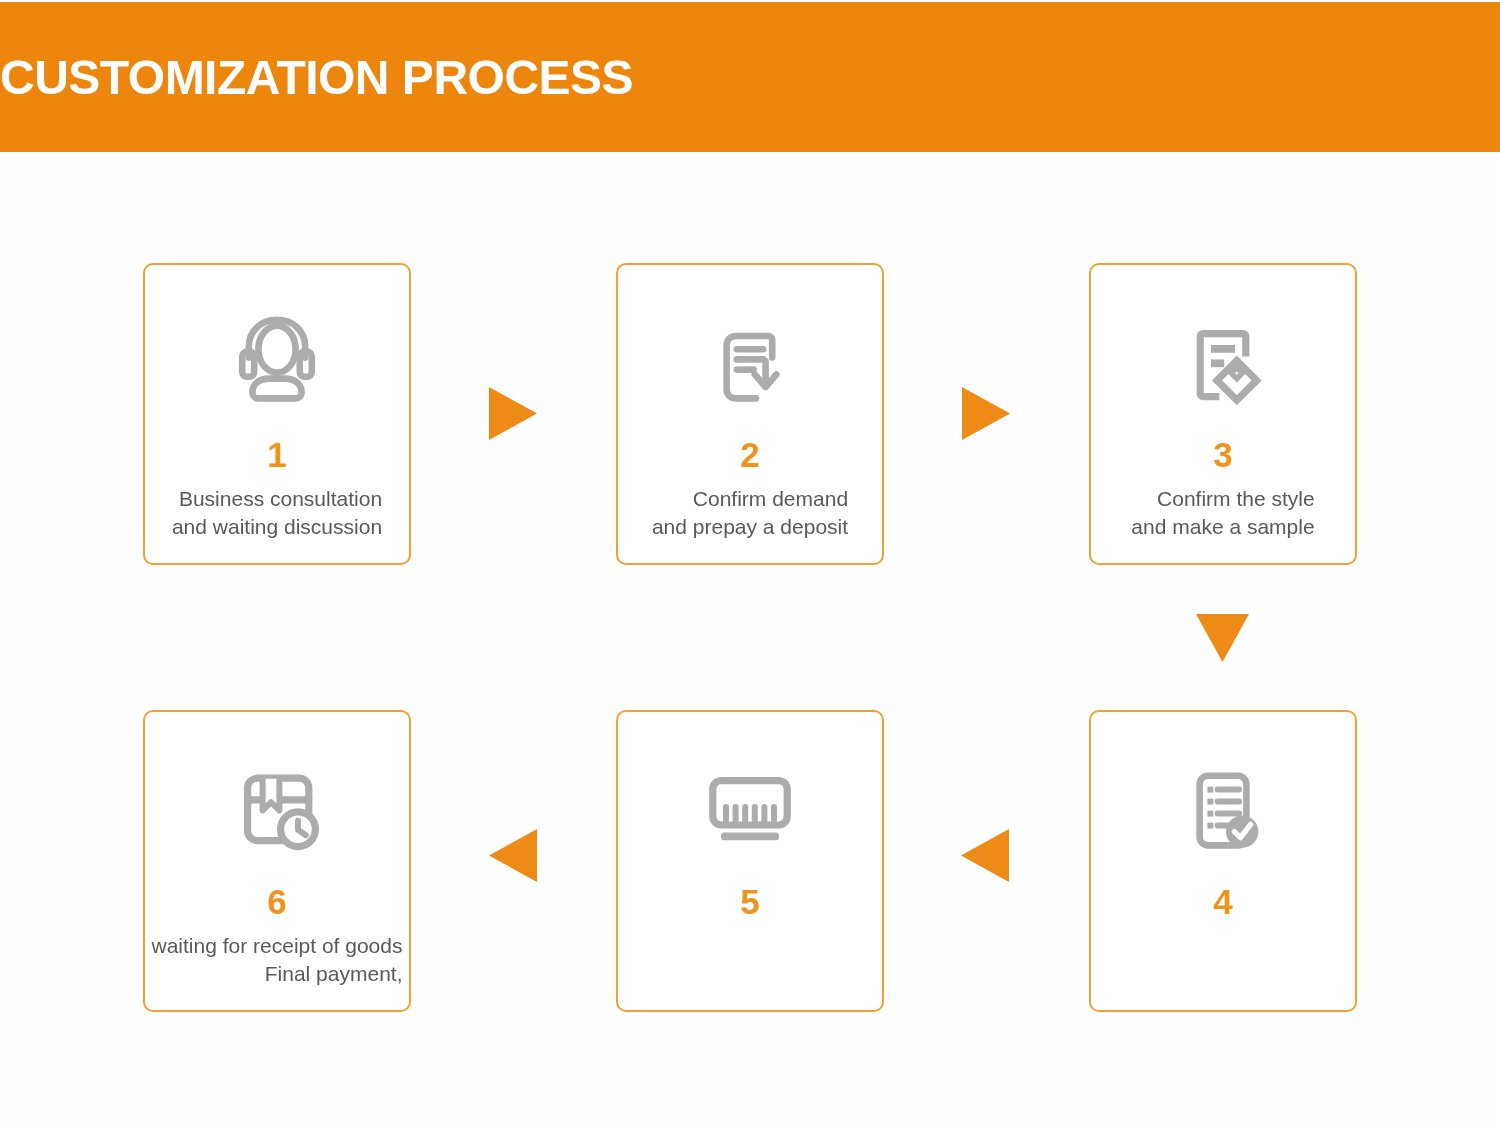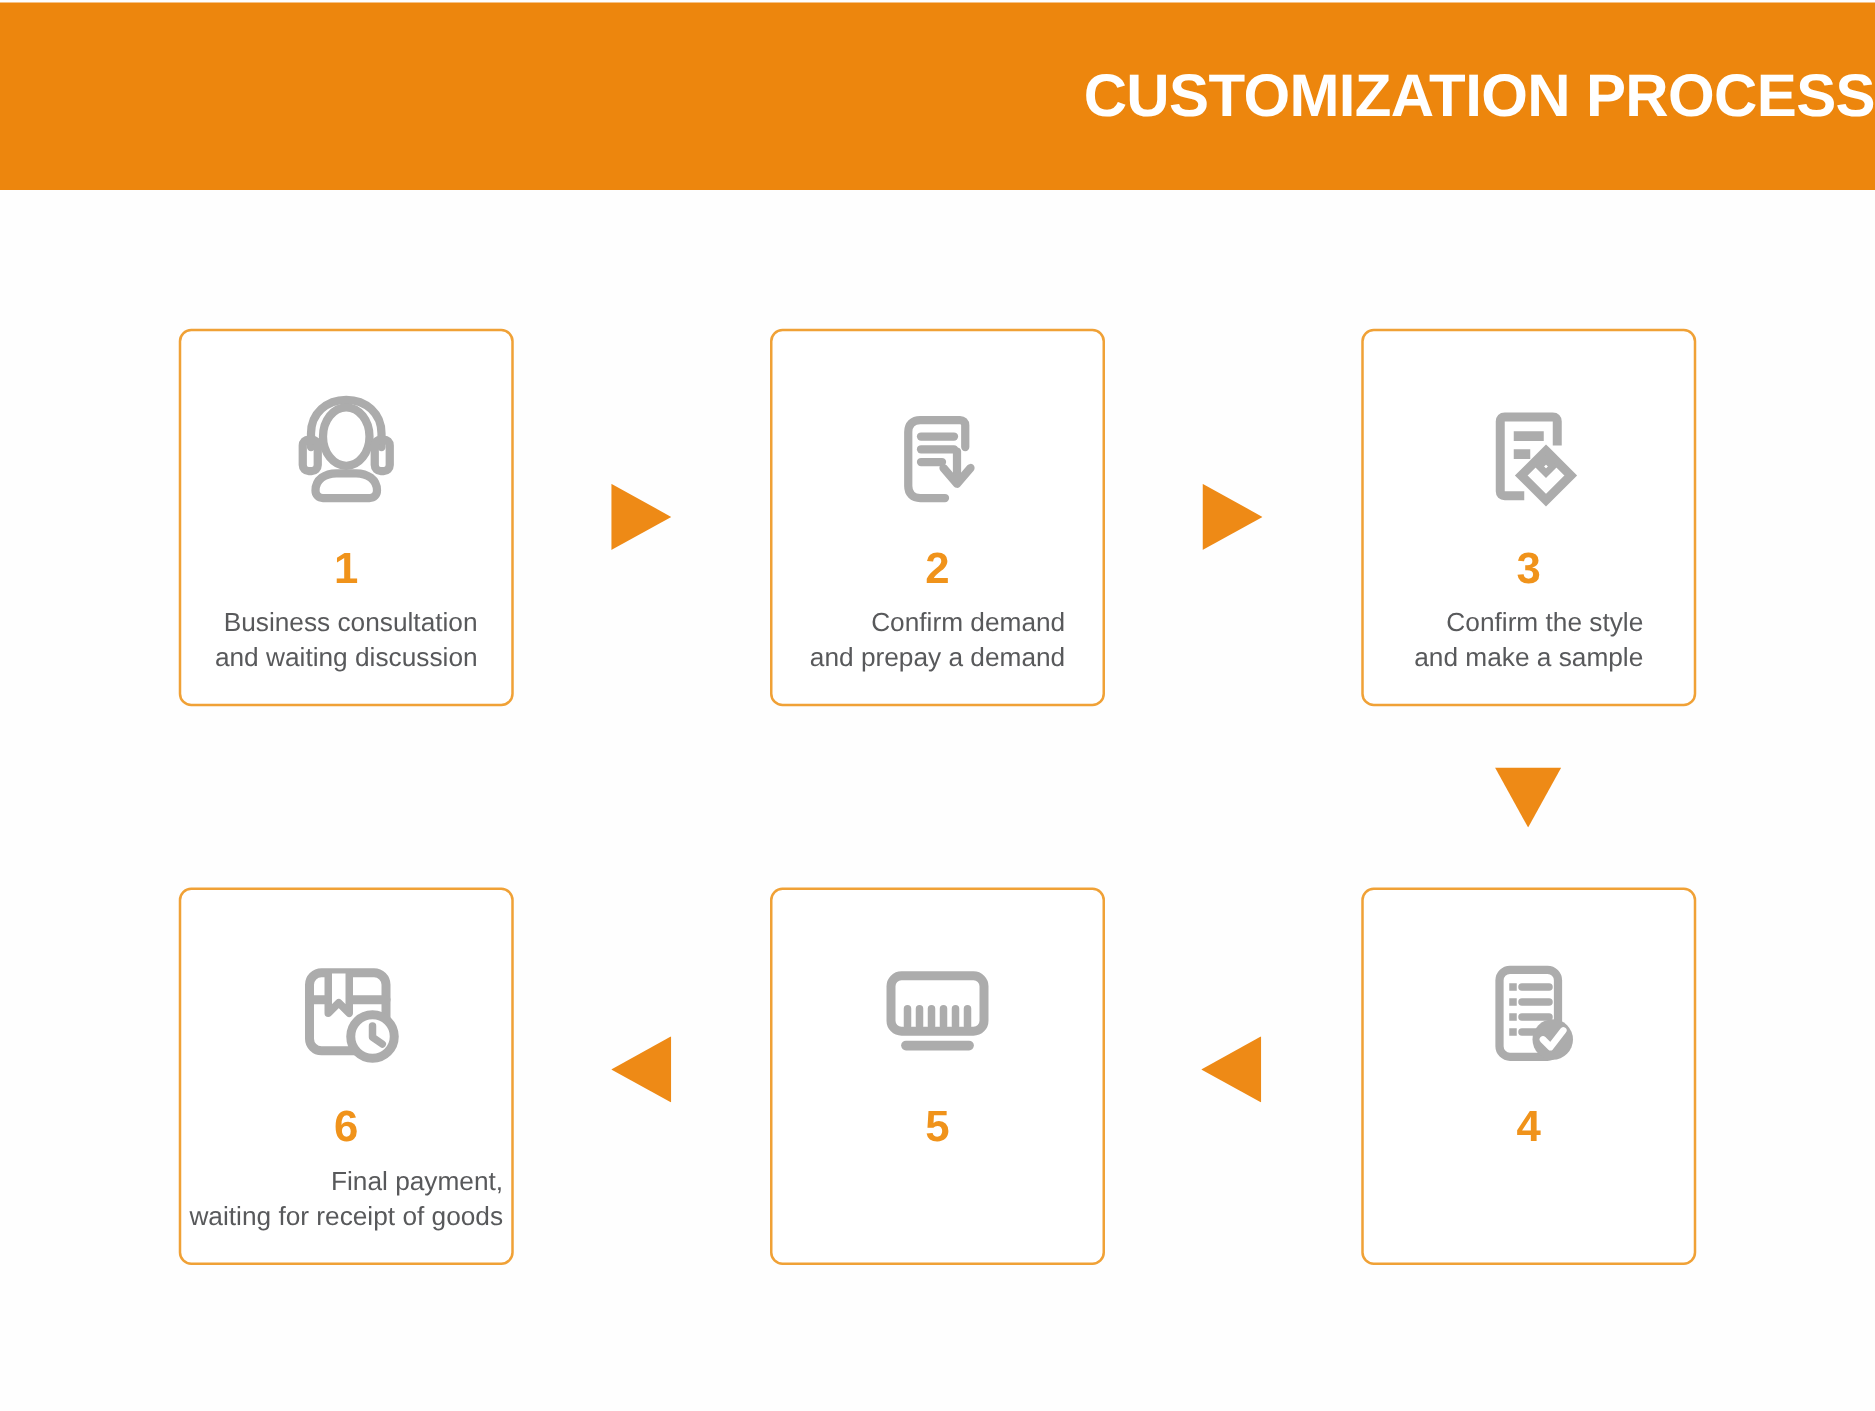--- a/index.html
+++ b/index.html
@@ -13,21 +13,21 @@
   }
   *{margin:0;padding:0;box-sizing:border-box;}
   html,body{background:#FEFEFE;}
   body{
     width:1500px;height:1129px;position:relative;
     font-family:"Liberation Sans",sans-serif;overflow:hidden;
   }
   .banner{
     position:absolute;left:0;top:2px;width:1500px;height:150px;
     background:var(--banner-bg);
-    display:flex;align-items:center;justify-content:flex-end;
+    display:flex;align-items:center;justify-content:flex-start;
   }
   .banner .title{
     color:var(--title-color);font-size:48px;font-weight:800;
     letter-spacing:-0.5px;
   }
   .step-card{
     position:absolute;width:268px;height:302px;background:#fff;
     border:2px solid var(--card-border);border-radius:10px;
     display:flex;flex-direction:column;align-items:center;
   }
@@ -80,21 +80,21 @@
       <line x1="39" y1="41" x2="61" y2="41"></line>
       <line x1="39" y1="49.5" x2="61" y2="49.5"></line>
       <line x1="39" y1="58" x2="53" y2="58"></line>
       <line x1="63" y1="51" x2="63" y2="69"></line>
       <path d="M54,62 L63,72.5 L72,62"></path>
     </svg>
   </div>
   <div class="step-number">2</div>
   <div class="step-desc">
     <span>Confirm demand</span>
-    <span>and prepay a demand</span>
+    <span>and prepay a deposit</span>
   </div>
 </div>
 
 <div class="step-card" style="left:1089px;top:263px;">
   <div class="icon-wrap">
     <svg viewBox="0 0 100 100" fill="none" stroke="currentColor" stroke-width="6" stroke-linecap="square" stroke-linejoin="miter">
       <path d="M44,80.5 H34 C32,80.5 31,79.5 31,77.5 V31 C31,29 32,28 34,28 H66 C68,28 69,29 69,31 V44"></path>
       <rect x="40" y="37.5" width="20" height="6.5" fill="currentColor" stroke="none"></rect>
       <rect x="40" y="49.5" width="11" height="6.5" fill="currentColor" stroke="none"></rect>
       <path d="M61.5,50.5 L78,67 L61.5,83.5 L45,67 Z" fill="#FFFFFF"></path>
@@ -148,22 +148,22 @@
     <svg viewBox="0 0 100 100" fill="none" stroke="currentColor" stroke-width="6" stroke-linecap="round" stroke-linejoin="round">
       <rect x="25.5" y="26" width="51" height="52" rx="8"></rect>
       <line x1="25.5" y1="44" x2="76.5" y2="44"></line>
       <path d="M38,26.5 V53 L45,46 L52,53 V26.5" fill="#FFFFFF" stroke-width="5"></path>
       <circle cx="67.5" cy="68.5" r="14.5" fill="#FFFFFF"></circle>
       <path d="M67.5,61.5 V69 L74,73.5" stroke-width="5"></path>
     </svg>
   </div>
   <div class="step-number">6</div>
   <div class="step-desc">
+    <span>waiting for receipt of goods</span>
     <span>Final payment,</span>
-    <span>waiting for receipt of goods</span>
   </div>
 </div>
 
 <div class="flow-arrow" style="left:489px;top:387px;">
   <svg width="48" height="53" viewBox="0 0 48 53">
       <polygon points="0,0 48,26.5 0,53"></polygon>
     </svg>
 </div>
 <div class="flow-arrow" style="left:962px;top:387px;">
   <svg width="48" height="53" viewBox="0 0 48 53">

